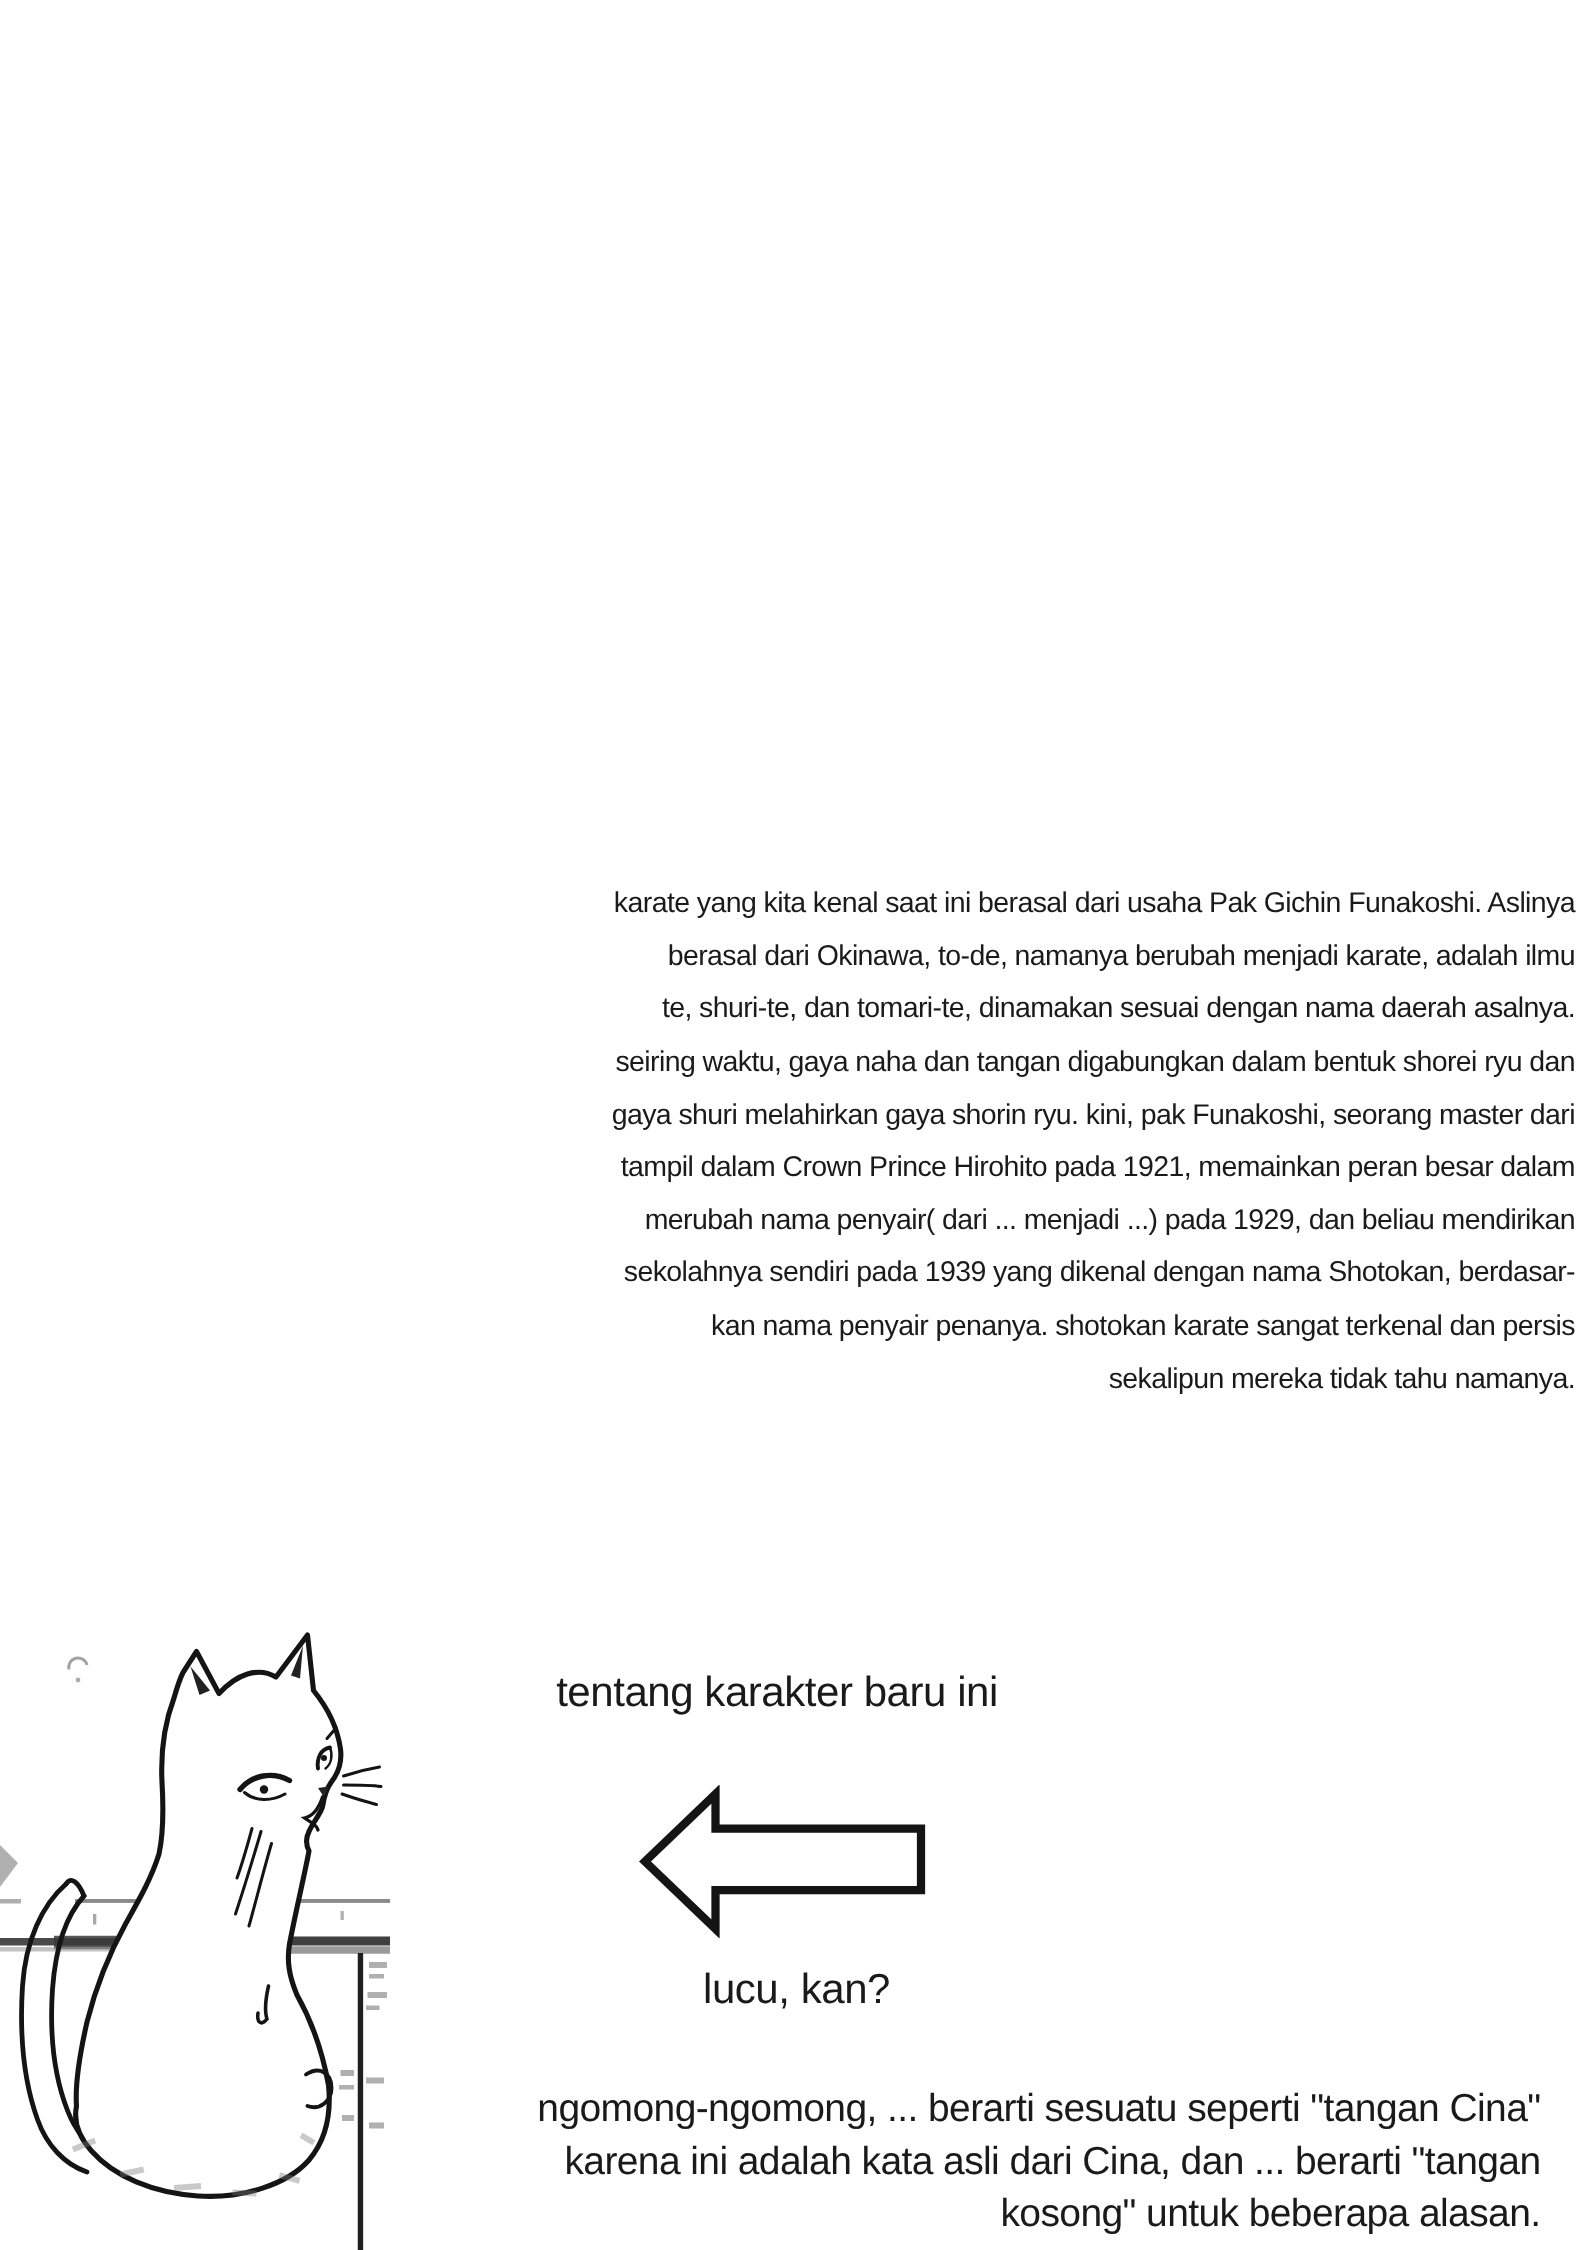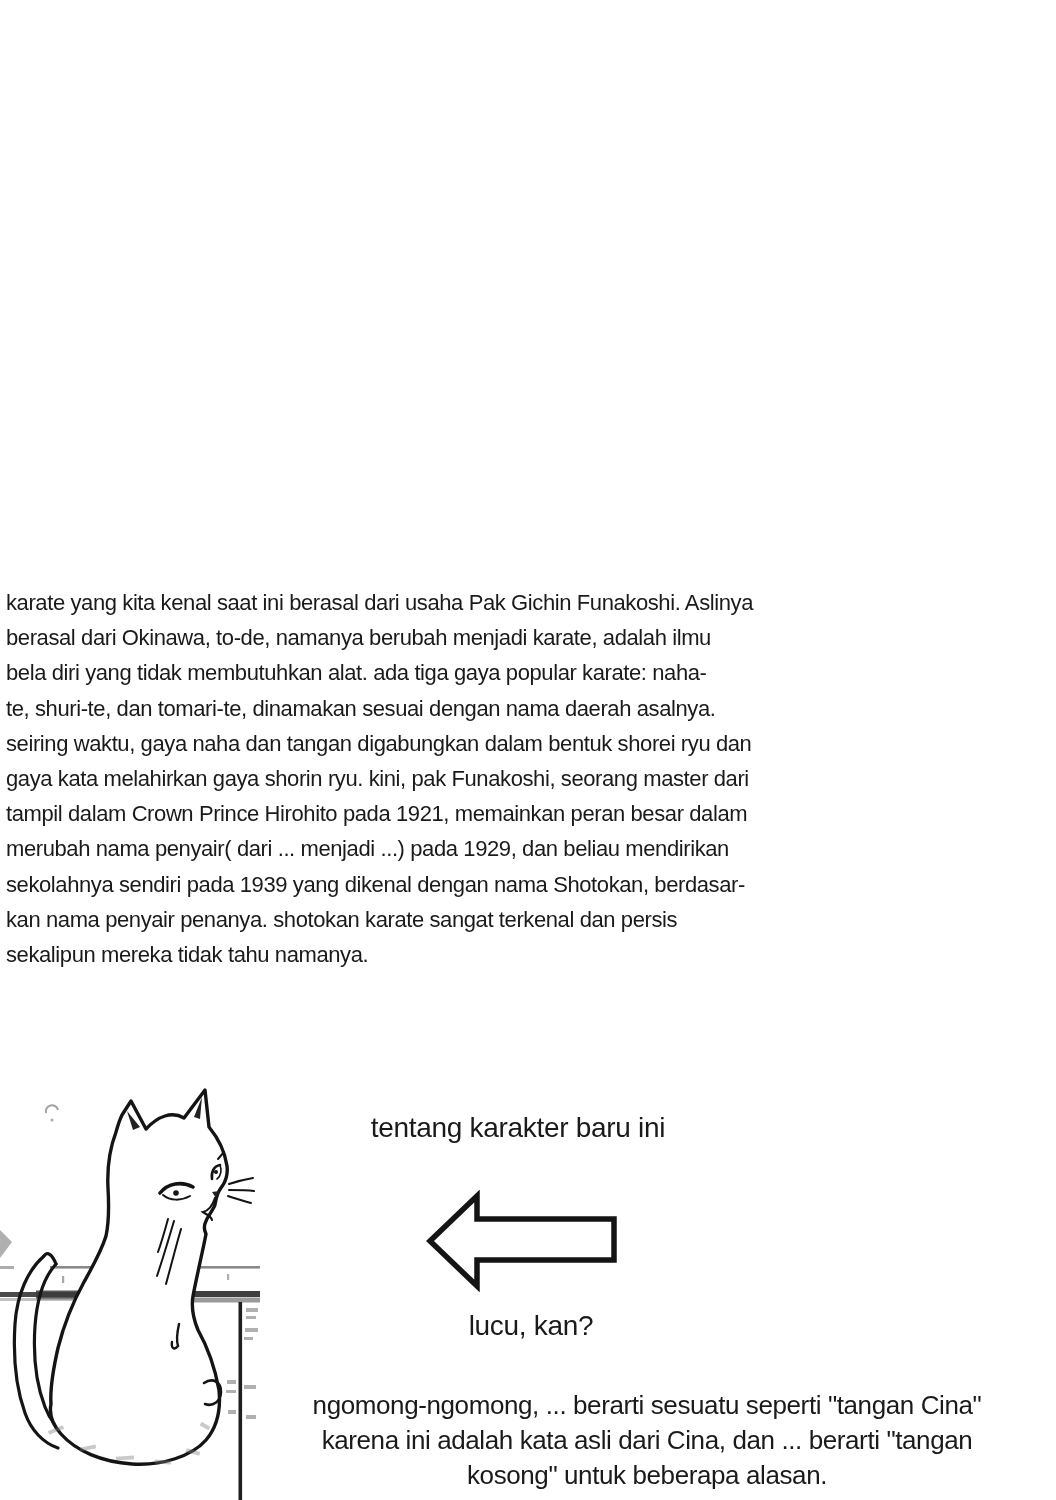--- a/index.html
+++ b/index.html
@@ -2,52 +2,51 @@
 <html><head>
 <meta charset="utf-8">
 <style>
   html,body{margin:0;padding:0;background:#fff;}
   .page{
     position:relative;width:1056px;height:1500px;background:#ffffff;
     overflow:hidden;font-family:"Liberation Sans",sans-serif;color:#1a1a1a;
   }
   .main-para{
     position:absolute;top:585px;left:6px;right:6px;
-    text-align:left;font-size:22px;line-height:35.2px;
+    text-align:right;font-size:19px;line-height:35.2px;
     letter-spacing:-0.4px;font-weight:500;white-space:nowrap;
   }
   .caption-top{
     position:absolute;top:1112px;left:0;width:1036px;text-align:center;
     font-size:28px;font-weight:400;letter-spacing:-0.3px;
   }
   .cat-svg{position:absolute;left:0;top:1080px;width:280px;height:420px;}
   .arrow-svg{position:absolute;left:425px;top:1190px;width:195px;height:102px;}
   .caption-arrow{
     position:absolute;top:1310px;left:0;width:1062px;text-align:center;
     font-size:28px;font-weight:500;letter-spacing:-0.3px;
   }
   .footnote{
     position:absolute;left:267px;top:1388px;width:760px;
     font-size:26px;line-height:35px;letter-spacing:-0.4px;font-weight:500;
-    text-align:center;white-space:nowrap;
+    text-align:right;white-space:nowrap;
   }
   .ln{display:block;}
 </style>
 </head>
 <body>
 
 <div class="page">
 
   <div class="main-para">
     <span class="ln">karate yang kita kenal saat ini berasal dari usaha Pak Gichin Funakoshi. Aslinya</span>
     <span class="ln">berasal dari Okinawa, to-de, namanya berubah menjadi karate, adalah ilmu</span>
-    <span class="ln">bela diri yang tidak membutuhkan alat. ada tiga gaya popular karate: naha-</span>
     <span class="ln">te, shuri-te, dan tomari-te, dinamakan sesuai dengan nama daerah asalnya.</span>
     <span class="ln">seiring waktu, gaya naha dan tangan digabungkan dalam bentuk shorei ryu dan</span>
-    <span class="ln">gaya kata melahirkan gaya shorin ryu. kini, pak Funakoshi, seorang master dari</span>
+    <span class="ln">gaya shuri melahirkan gaya shorin ryu. kini, pak Funakoshi, seorang master dari</span>
     <span class="ln">tampil dalam Crown Prince Hirohito pada 1921, memainkan peran besar dalam</span>
     <span class="ln">merubah nama penyair( dari ... menjadi ...) pada 1929, dan beliau mendirikan</span>
     <span class="ln">sekolahnya sendiri pada 1939 yang dikenal dengan nama Shotokan, berdasar-</span>
     <span class="ln">kan nama penyair penanya. shotokan karate sangat terkenal dan persis</span>
     <span class="ln">sekalipun mereka tidak tahu namanya.</span>
   </div>
 
   <div class="caption-top">tentang karakter baru ini</div>
 
   <svg class="cat-svg" viewBox="0 0 280 420" xmlns="http://www.w3.org/2000/svg">

